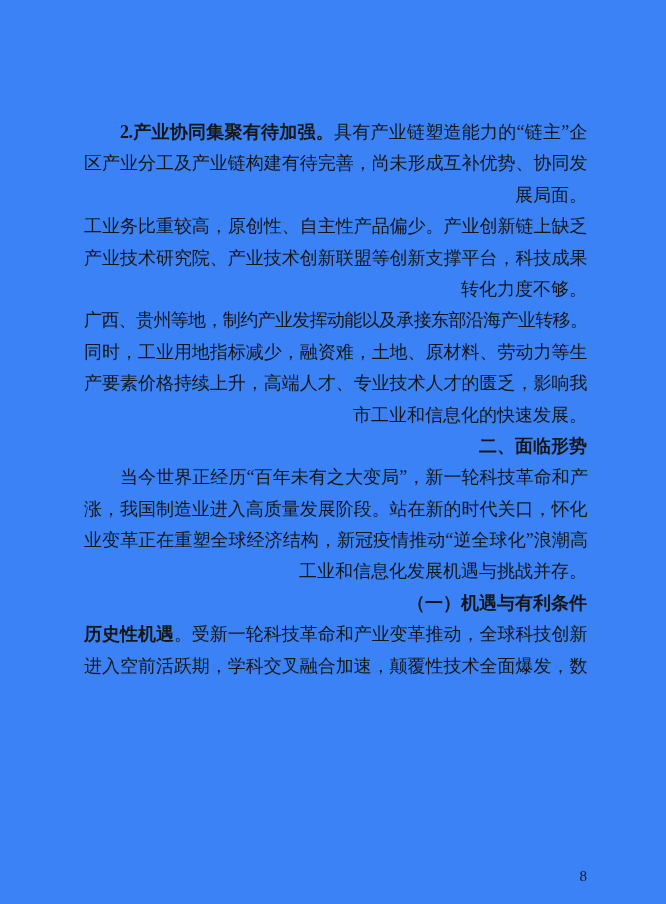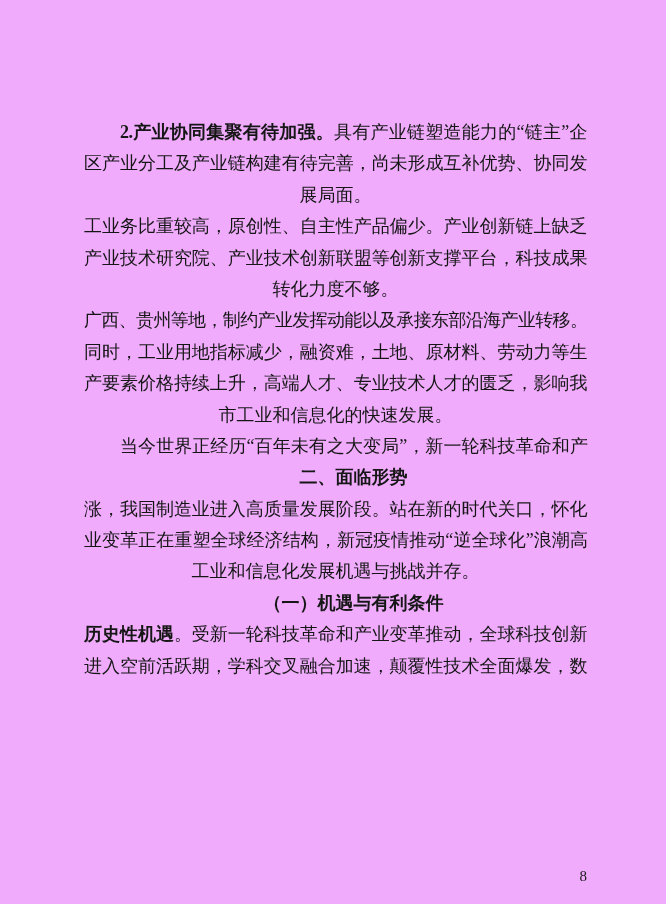--- a/index.html
+++ b/index.html
@@ -6,21 +6,21 @@
   body {
     width: 666px; height: 904px;
     background: #ffffff;
     position: relative;
     font-family: "Liberation Serif", "DejaVu Serif", serif;
     color: #161616;
     overflow: hidden;
   }
   .page {
     position: absolute; inset: 0;
-    background: #f0abfc;
+    background: #3b82f6;
   }
   .body-text {
     position: absolute;
     left: 84px; top: 117px;
     width: 503px;
     font-size: 18px;
     line-height: 31.4px;
   }
   .ln {
     height: 31.4px;
@@ -28,21 +28,21 @@
   }
   
   .j {
     text-align: justify;
     text-align-last: justify;
     letter-spacing: -0.4px;
   }
   
   .t { letter-spacing: -0.9px; }
   
-  .e { text-align: center; }
+  .e { text-align: right; }
   
   .i { text-indent: 36px; }
   .b { font-weight: 700; }
   .pagenum {
     position: absolute;
     left: 84px; top: 866px;
     width: 503px;
     text-align: right;
     font-size: 15px;
     line-height: 20px;
@@ -61,23 +61,23 @@
 
     <div class="ln j"><span>工业务比重较高，原创性、自主性产品偏少。产业创新链上缺乏</span></div>
     <div class="ln j"><span>产业技术研究院、产业技术创新联盟等创新支撑平台，科技成果</span></div>
     <div class="ln e"><span>转化力度不够。</span></div>
 
     <div class="ln j t"><span>广西、贵州等地，制约产业发挥动能以及承接东部沿海产业转移。</span></div>
     <div class="ln j"><span>同时，工业用地指标减少，融资难，土地、原材料、劳动力等生</span></div>
     <div class="ln j"><span>产要素价格持续上升，高端人才、专业技术人才的匮乏，影响我</span></div>
     <div class="ln e"><span>市工业和信息化的快速发展。</span></div>
 
+    <div class="ln e i"><span class="b">二、面临形势</span></div>
+
     <div class="ln j i t"><span>当今世界正经历“百年未有之大变局”，新一轮科技革命和产</span></div>
-
-    <div class="ln e i"><span class="b">二、面临形势</span></div>
     <div class="ln j"><span>涨，我国制造业进入高质量发展阶段。站在新的时代关口，怀化</span></div>
     <div class="ln j t"><span>业变革正在重塑全球经济结构，新冠疫情推动“逆全球化”浪潮高</span></div>
     <div class="ln e"><span>工业和信息化发展机遇与挑战并存。</span></div>
 
     <div class="ln e i"><span class="b">（一）机遇与有利条件</span></div>
 
     <div class="ln j"><span class="b">历史性机遇</span><span>。受新一轮科技革命和产业变革推动，全球科技创新</span></div>
     <div class="ln j"><span>进入空前活跃期，学科交叉融合加速，颠覆性技术全面爆发，数</span></div>
 
   </div>

